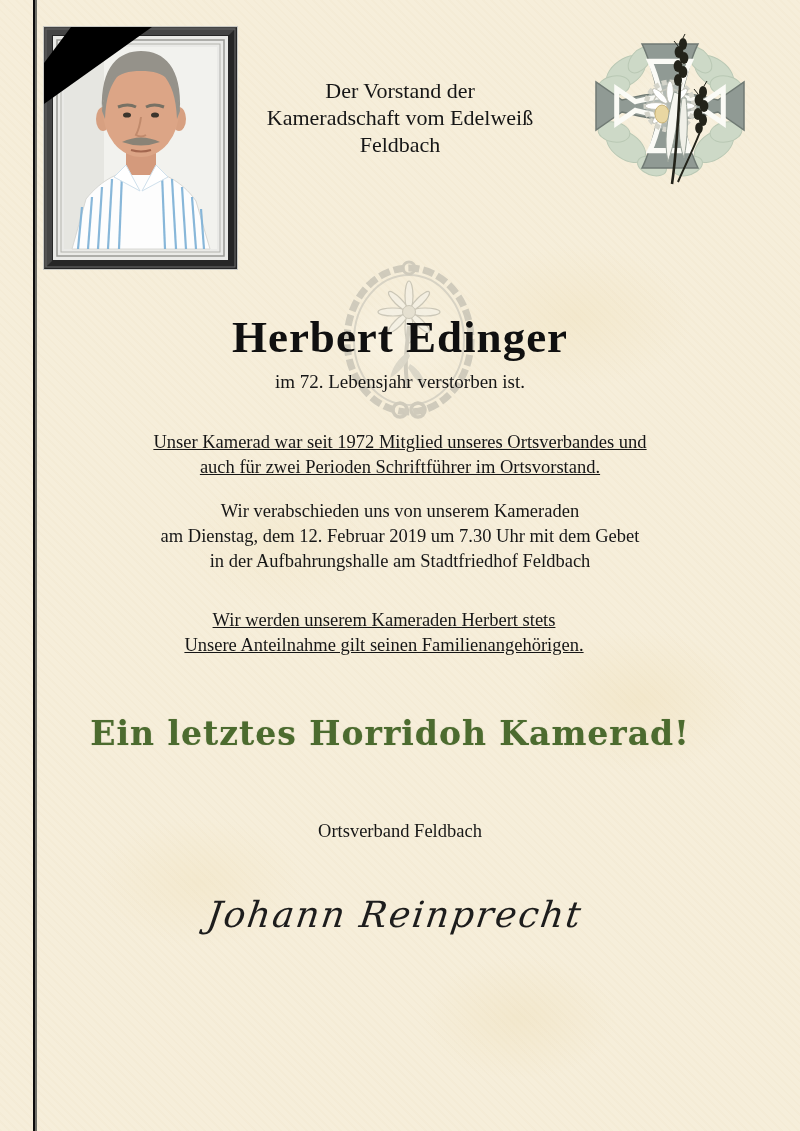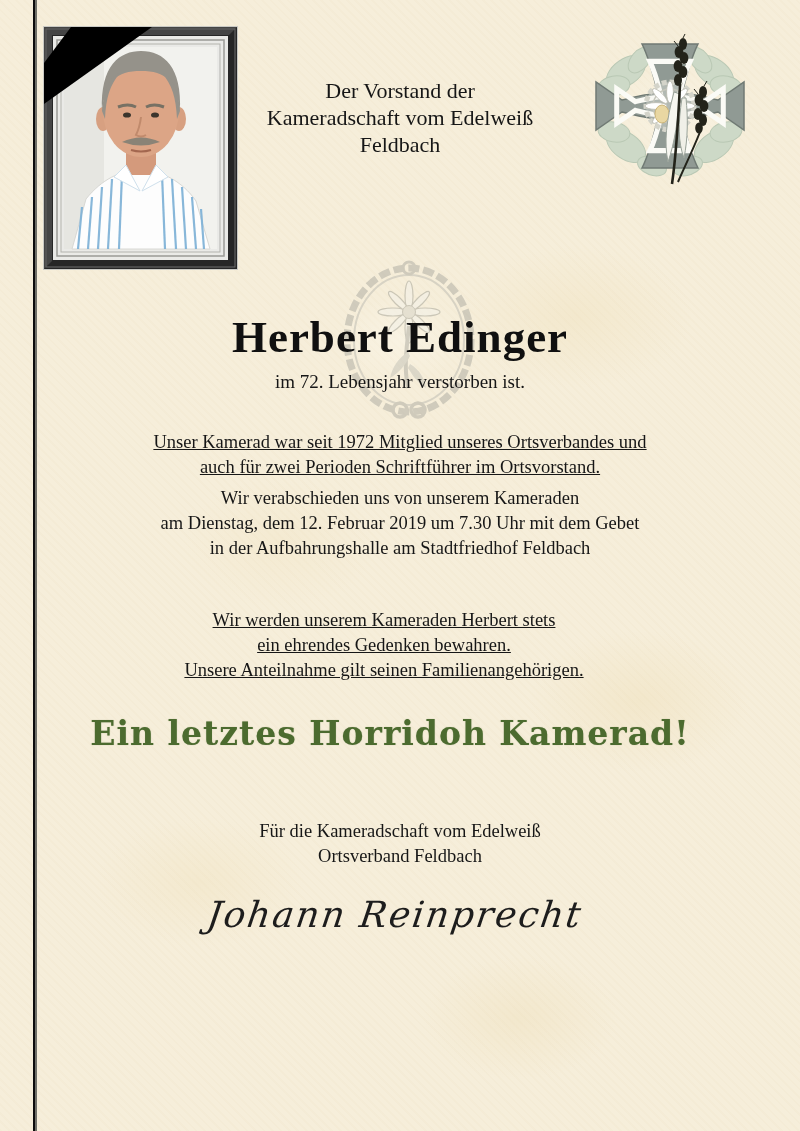--- a/index.html
+++ b/index.html
@@ -49,21 +49,21 @@
   .watermark svg { width:100%; height:100%; }
 
   .deceased-name {
     position:absolute; left:0; top:271px; width:800px; text-align:center;
     font-size:45px; font-weight:bold; letter-spacing:1px; color:#101010;margin-top:40px;
   }
   .age-line { top:352px; font-size:19px; }
 
   .para { font-size:18.5px; line-height:25px; }
   .para-membership  { top:411px;text-decoration:underline; }
-  .para-farewell    { top:467px; }
+  .para-farewell    { top:480px; }
   .para-remembrance { top:589px; }
 
   .motto {
     position:absolute; left:0; top:714px; width:780px; text-align:center;
     font-family:"DejaVu Serif", serif; font-weight:bold;
     font-size:33px; letter-spacing:1px; color:#4c6b2f;
     text-shadow:0 0 1px rgba(60,90,35,.4);
   }
 
   .closing-lines { top:800px; font-size:18.5px; line-height:25px; }
@@ -256,26 +256,24 @@
   </div>
 
   <div class="center-col para para-farewell" style="position:absolute; left:60px; width:680px;">
     <div>Wir verabschieden uns von unserem Kameraden</div>
     <div>am Dienstag, dem 12. Februar 2019 um 7.30 Uhr mit dem Gebet</div>
     <div>in der Aufbahrungshalle am Stadtfriedhof Feldbach</div>
   </div>
 
   <div class="center-col para para-remembrance" style="position:absolute; left:44px; width:680px;text-decoration:underline;">
     <div>Wir werden unserem Kameraden Herbert stets</div>
-    <div>ein ehrendes Gedenken bewahren.</div>
     <div>Unsere Anteilnahme gilt seinen Familienangehörigen.</div>
   </div>
 
   <div class="motto">Ein letztes Horridoh Kamerad!</div>
 
   <div class="center-col closing-lines" style="position:absolute;">
-    <div>Für die Kameradschaft vom Edelweiß</div>
     <div>Ortsverband Feldbach</div>
   </div>
 
   <div class="signature">Johann Reinprecht</div>
 
 </div>
 
 </body></html>

